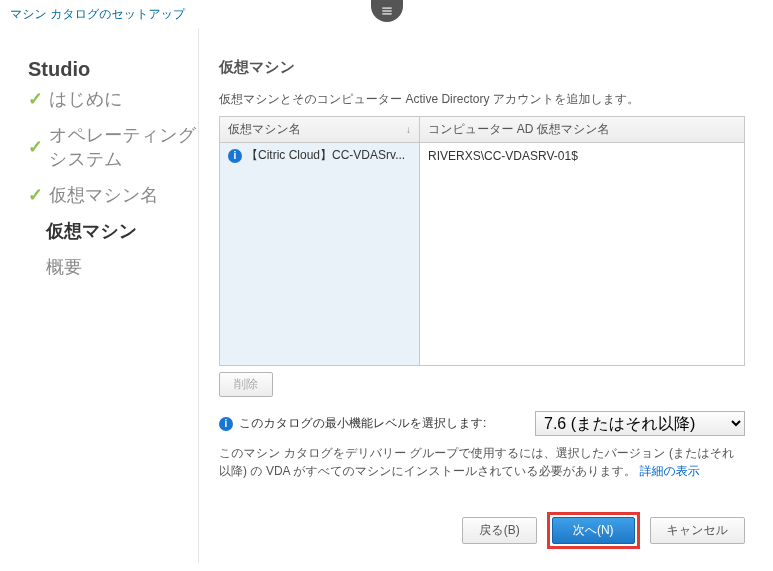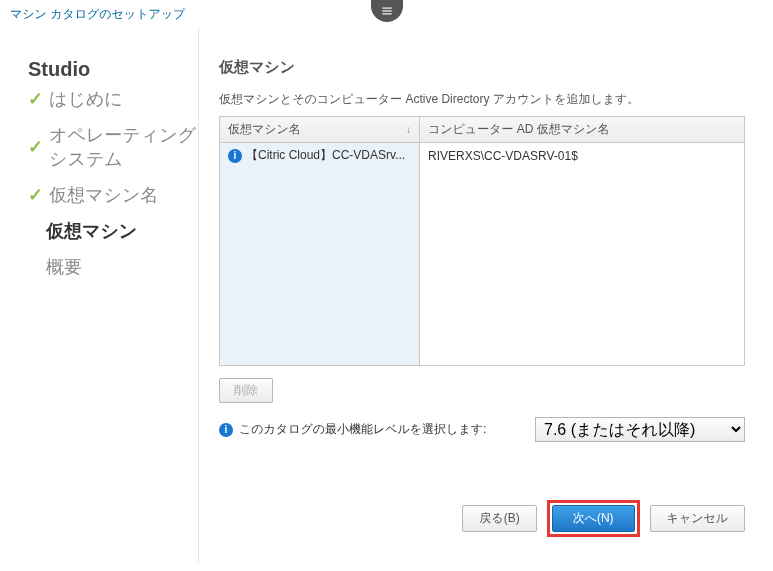--- a/index.html
+++ b/index.html
@@ -22,29 +22,29 @@
   .th { padding:4px 8px; font-size:12px; color:#555; display:flex; align-items:center; gap:8px; }
   .th.col1 { width:200px; border-right:1px solid #c8c8c8; justify-content:space-between; }
   .th .arrow { font-size:10px; color:#888; }
   .tbody { flex:1; overflow:auto; }
   .row { display:flex; }
   .cell { padding:4px 8px; font-size:12px; display:flex; align-items:center; gap:4px; }
   .cell.col1 { width:200px; background:#e9f2f9; border-right:1px solid #c8c8c8; }
   .col1area { width:200px; background:#e9f2f9; height:100%; border-right:1px solid #c8c8c8; position:absolute; top:0; left:0; z-index:-1;}
   .tbody { position:relative; }
   .info-icon { width:14px; height:14px; background:#1976d2; color:#fff; border-radius:50%; font-size:10px; font-weight:bold; display:inline-flex; align-items:center; justify-content:center; flex-shrink:0; }
-  .below-table { display:flex; justify-content:space-between; margin-top:12px; }
+  .below-table { display:flex; justify-content:space-between; margin-top:6px; }
   .btn { background:linear-gradient(#fdfdfd,#ececec); border:1px solid #b5b5b5; padding:3px 14px; font-size:12px; color:#555; cursor:pointer; border-radius:2px; }
   .btn:disabled { color:#aaa; cursor:default; }
   .level-row { display:flex; align-items:center; gap:6px; margin-top:14px; }
   .level-row select { flex:0 0 210px; font-size:16px; padding:2px 4px; border:1px solid #b5b5b5; background:linear-gradient(#fdfdfd,#ececec); }
   .level-row .label { flex:1; }
   .note { font-size:12px; color:#555; margin-top:8px; line-height:1.5; }
   .note a { color:#0066cc; text-decoration:none; }
-  .footer-btns { position:absolute; bottom:26px; right:20px; display:flex; gap:10px; align-items:center; }
+  .footer-btns { position:absolute; bottom:14px; right:20px; display:flex; gap:10px; align-items:center; }
   .btn.primary { background:linear-gradient(#3fa0e8,#1e78c8); color:#fff; border:1px solid #1565a8; padding:4px 20px; }
   .highlight-box { border:3px solid #e53935; padding:2px; display:inline-block; }
   .btn.cancel { padding:4px 16px; }
   .btn.back { padding:4px 16px; }
 </style>
 </head>
 <body>
 
 <div class="titlebar">
   <span>マシン カタログのセットアップ</span>
@@ -110,20 +110,24 @@
     </div>
 
     <div class="level-row">
       <span class="info-icon">i</span>
       <span class="label">このカタログの最小機能レベルを選択します:</span>
       <select>
         <option>7.6 (またはそれ以降)</option>
       </select>
     </div>
 
+    <div class="note">
+      <span>このマシン カタログをデリバリー グループで使用するには、選択したバージョン (またはそれ以降) の VDA がすべてのマシンにインストールされている必要があります。</span>
+      <a href="#">詳細の表示</a>
+    </div>
 
     <div class="footer-btns">
       <button class="btn back">戻る(B)</button>
       <span class="highlight-box">
         <button class="btn primary">次へ(N)</button>
       </span>
       <button class="btn cancel">キャンセル</button>
     </div>
   </div>
 </div>

